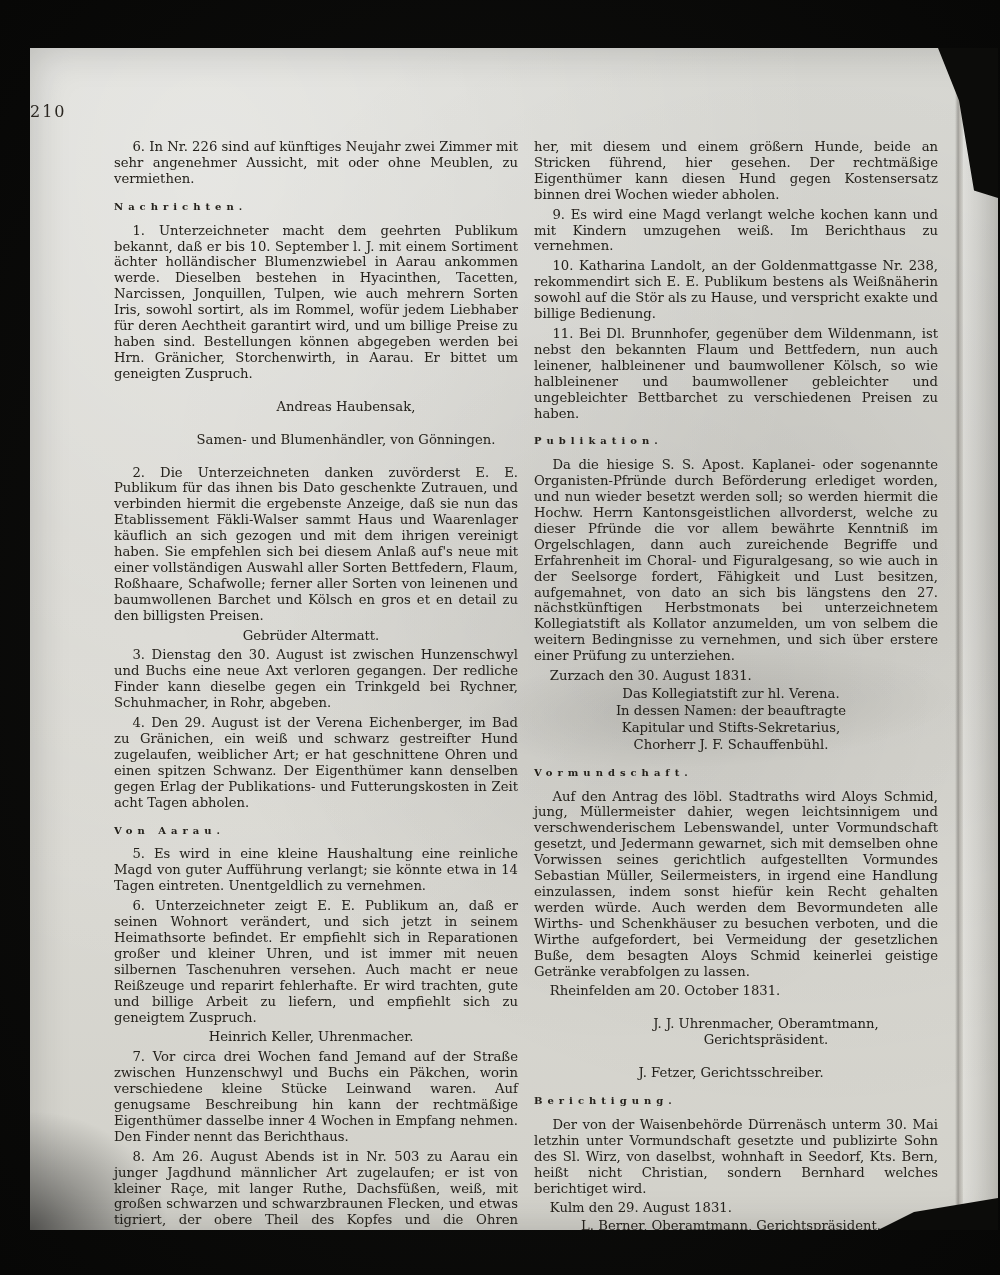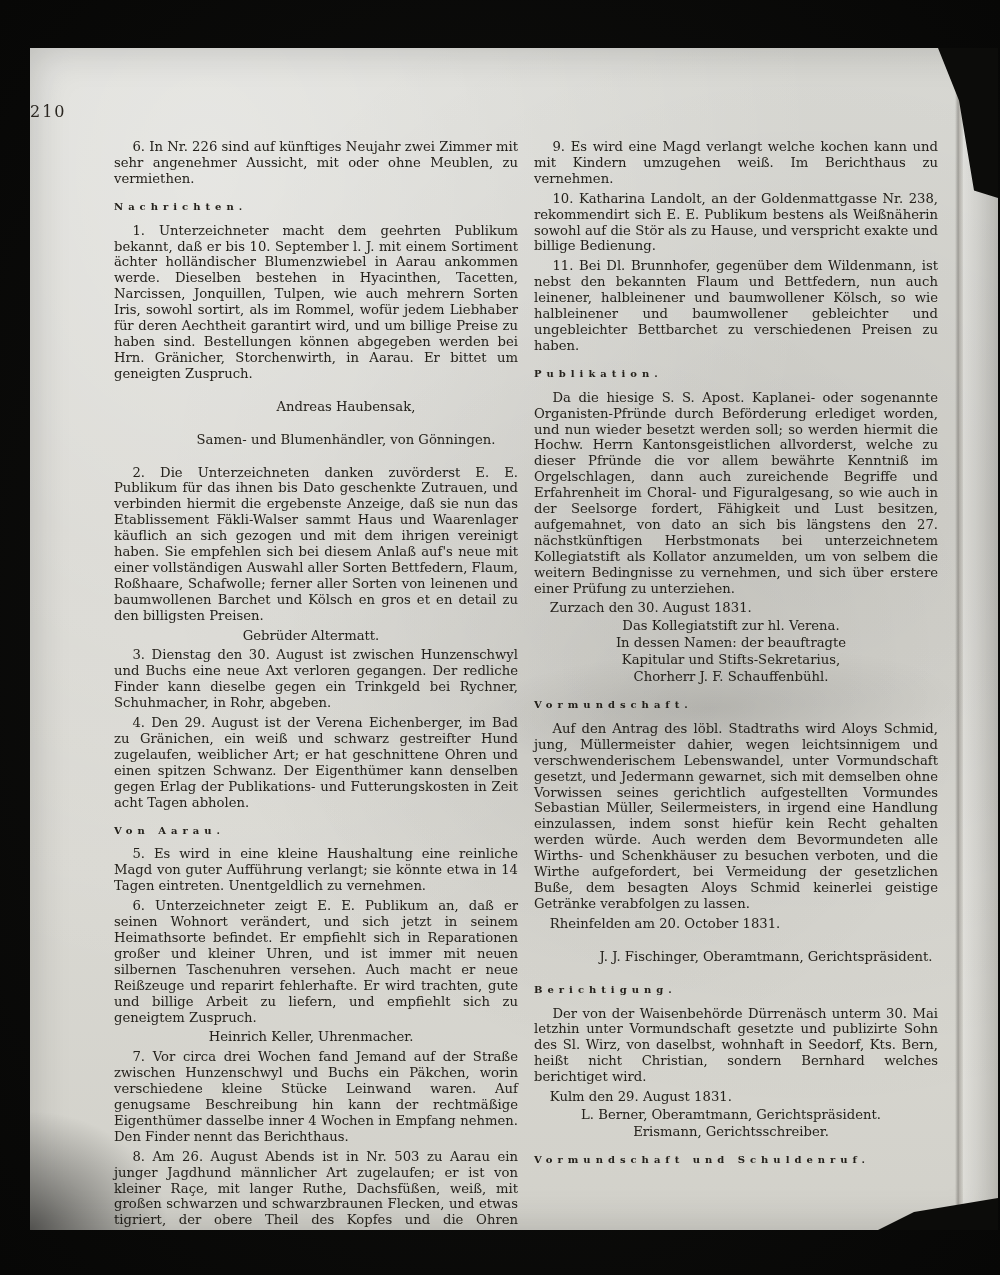--- a/index.html
+++ b/index.html
@@ -86,34 +86,36 @@
         <div class="block para">3. Dienstag den 30. August ist zwischen Hunzenschwyl und Buchs eine neue Axt verloren gegangen. Der redliche Finder kann dieselbe gegen ein Trinkgeld bei Rychner, Schuhmacher, in Rohr, abgeben.</div>
         <div class="block para">4. Den 29. August ist der Verena Eichenberger, im Bad zu Gränichen, ein weiß und schwarz gestreifter Hund zugelaufen, weiblicher Art; er hat geschnittene Ohren und einen spitzen Schwanz. Der Eigenthümer kann denselben gegen Erlag der Publikations- und Futterungskosten in Zeit acht Tagen abholen.</div>
         <div class="block heading">Von Aarau.</div>
         <div class="block para">5. Es wird in eine kleine Haushaltung eine reinliche Magd von guter Aufführung verlangt; sie könnte etwa in 14 Tagen eintreten. Unentgeldlich zu vernehmen.</div>
         <div class="block para">6. Unterzeichneter zeigt E. E. Publikum an, daß er seinen Wohnort verändert, und sich jetzt in seinem Heimathsorte befindet. Er empfiehlt sich in Reparationen großer und kleiner Uhren, und ist immer mit neuen silbernen Taschenuhren versehen. Auch macht er neue Reißzeuge und reparirt fehlerhafte. Er wird trachten, gute und billige Arbeit zu liefern, und empfiehlt sich zu geneigtem Zuspruch.</div>
         <div class="block sig-r">Heinrich Keller, Uhrenmacher.</div>
         <div class="block para">7. Vor circa drei Wochen fand Jemand auf der Straße zwischen Hunzenschwyl und Buchs ein Päkchen, worin verschiedene kleine Stücke Leinwand waren. Auf genugsame Beschreibung hin kann der rechtmäßige Eigenthümer dasselbe inner 4 Wochen in Empfang nehmen. Den Finder nennt das Berichthaus.</div>
         <div class="block para">8. Am 26. August Abends ist in Nr. 503 zu Aarau ein junger Jagdhund männlicher Art zugelaufen; er ist von kleiner Raçe, mit langer Ruthe, Dachsfüßen, weiß, mit großen schwarzen und schwarzbraunen Flecken, und etwas tigriert, der obere Theil des Kopfes und die Ohren schwarzbraun, die Schnauze hellbraun und weiß, regelmäßig gezeichnet; er trug ein schlechtes ledernes Halsband ohne Zeichen, mit messingenem Ring, woran eine Schnur hieng. Ein Mann, dessen Aeußeres hier nicht näher angegeben werden kann, wurde Abends vor-</div>
       </div>
     <div class="col">
+        <div class="block cont">her, mit diesem und einem größern Hunde, beide an Stricken führend, hier gesehen. Der rechtmäßige Eigenthümer kann diesen Hund gegen Kostensersatz binnen drei Wochen wieder abholen.</div>
         <div class="block para">9. Es wird eine Magd verlangt welche kochen kann und mit Kindern umzugehen weiß. Im Berichthaus zu vernehmen.</div>
         <div class="block para">10. Katharina Landolt, an der Goldenmattgasse Nr. 238, rekommendirt sich E. E. Publikum bestens als Weißnäherin sowohl auf die Stör als zu Hause, und verspricht exakte und billige Bedienung.</div>
         <div class="block para">11. Bei Dl. Brunnhofer, gegenüber dem Wildenmann, ist nebst den bekannten Flaum und Bettfedern, nun auch leinener, halbleinener und baumwollener Kölsch, so wie halbleinener und baumwollener gebleichter und ungebleichter Bettbarchet zu verschiedenen Preisen zu haben.</div>
         <div class="block heading">Publikation.</div>
         <div class="block para">Da die hiesige S. S. Apost. Kaplanei- oder sogenannte Organisten-Pfründe durch Beförderung erlediget worden, und nun wieder besetzt werden soll; so werden hiermit die Hochw. Herrn Kantonsgeistlichen allvorderst, welche zu dieser Pfründe die vor allem bewährte Kenntniß im Orgelschlagen, dann auch zureichende Begriffe und Erfahrenheit im Choral- und Figuralgesang, so wie auch in der Seelsorge fordert, Fähigkeit und Lust besitzen, aufgemahnet, von dato an sich bis längstens den 27. nächstkünftigen Herbstmonats bei unterzeichnetem Kollegiatstift als Kollator anzumelden, um von selbem die weitern Bedingnisse zu vernehmen, und sich über erstere einer Prüfung zu unterziehen.</div>
         <div class="block date">Zurzach den 30. August 1831.</div>
         <div class="block sig-r">Das Kollegiatstift zur hl. Verena.</div>
         <div class="block sig-r">In dessen Namen: der beauftragte</div>
         <div class="block sig-r">Kapitular und Stifts-Sekretarius,</div>
         <div class="block sig-r">Chorherr J. F. Schauffenbühl.</div>
         <div class="block heading">Vormundschaft.</div>
         <div class="block para">Auf den Antrag des löbl. Stadtraths wird Aloys Schmid, jung, Müllermeister dahier, wegen leichtsinnigem und verschwenderischem Lebenswandel, unter Vormundschaft gesetzt, und Jedermann gewarnet, sich mit demselben ohne Vorwissen seines gerichtlich aufgestellten Vormundes Sebastian Müller, Seilermeisters, in irgend eine Handlung einzulassen, indem sonst hiefür kein Recht gehalten werden würde. Auch werden dem Bevormundeten alle Wirths- und Schenkhäuser zu besuchen verboten, und die Wirthe aufgefordert, bei Vermeidung der gesetzlichen Buße, dem besagten Aloys Schmid keinerlei geistige Getränke verabfolgen zu lassen.</div>
         <div class="block date">Rheinfelden am 20. October 1831.</div>
-        <div class="block sig-c">J. J. Fischinger, Oberamtmann, Gerichtspräsident.</div>
+        <div class="block sig-c">J. J. Uhrenmacher, Oberamtmann, Gerichtspräsident.</div>
+        <div class="block sig-r">J. Fetzer, Gerichtsschreiber.</div>
         <div class="block heading">Berichtigung.</div>
         <div class="block para">Der von der Waisenbehörde Dürrenäsch unterm 30. Mai letzhin unter Vormundschaft gesetzte und publizirte Sohn des Sl. Wirz, von daselbst, wohnhaft in Seedorf, Kts. Bern, heißt nicht Christian, sondern Bernhard welches berichtiget wird.</div>
         <div class="block date">Kulm den 29. August 1831.</div>
         <div class="block sig-r">L. Berner, Oberamtmann, Gerichtspräsident.</div>
         <div class="block sig-r">Erismann, Gerichtsschreiber.</div>
         <div class="block heading">Vormundschaft und Schuldenruf.</div>
       </div>
   </div>
   <div class="spine-crease"></div>
   <div class="edge-strip"></div>

